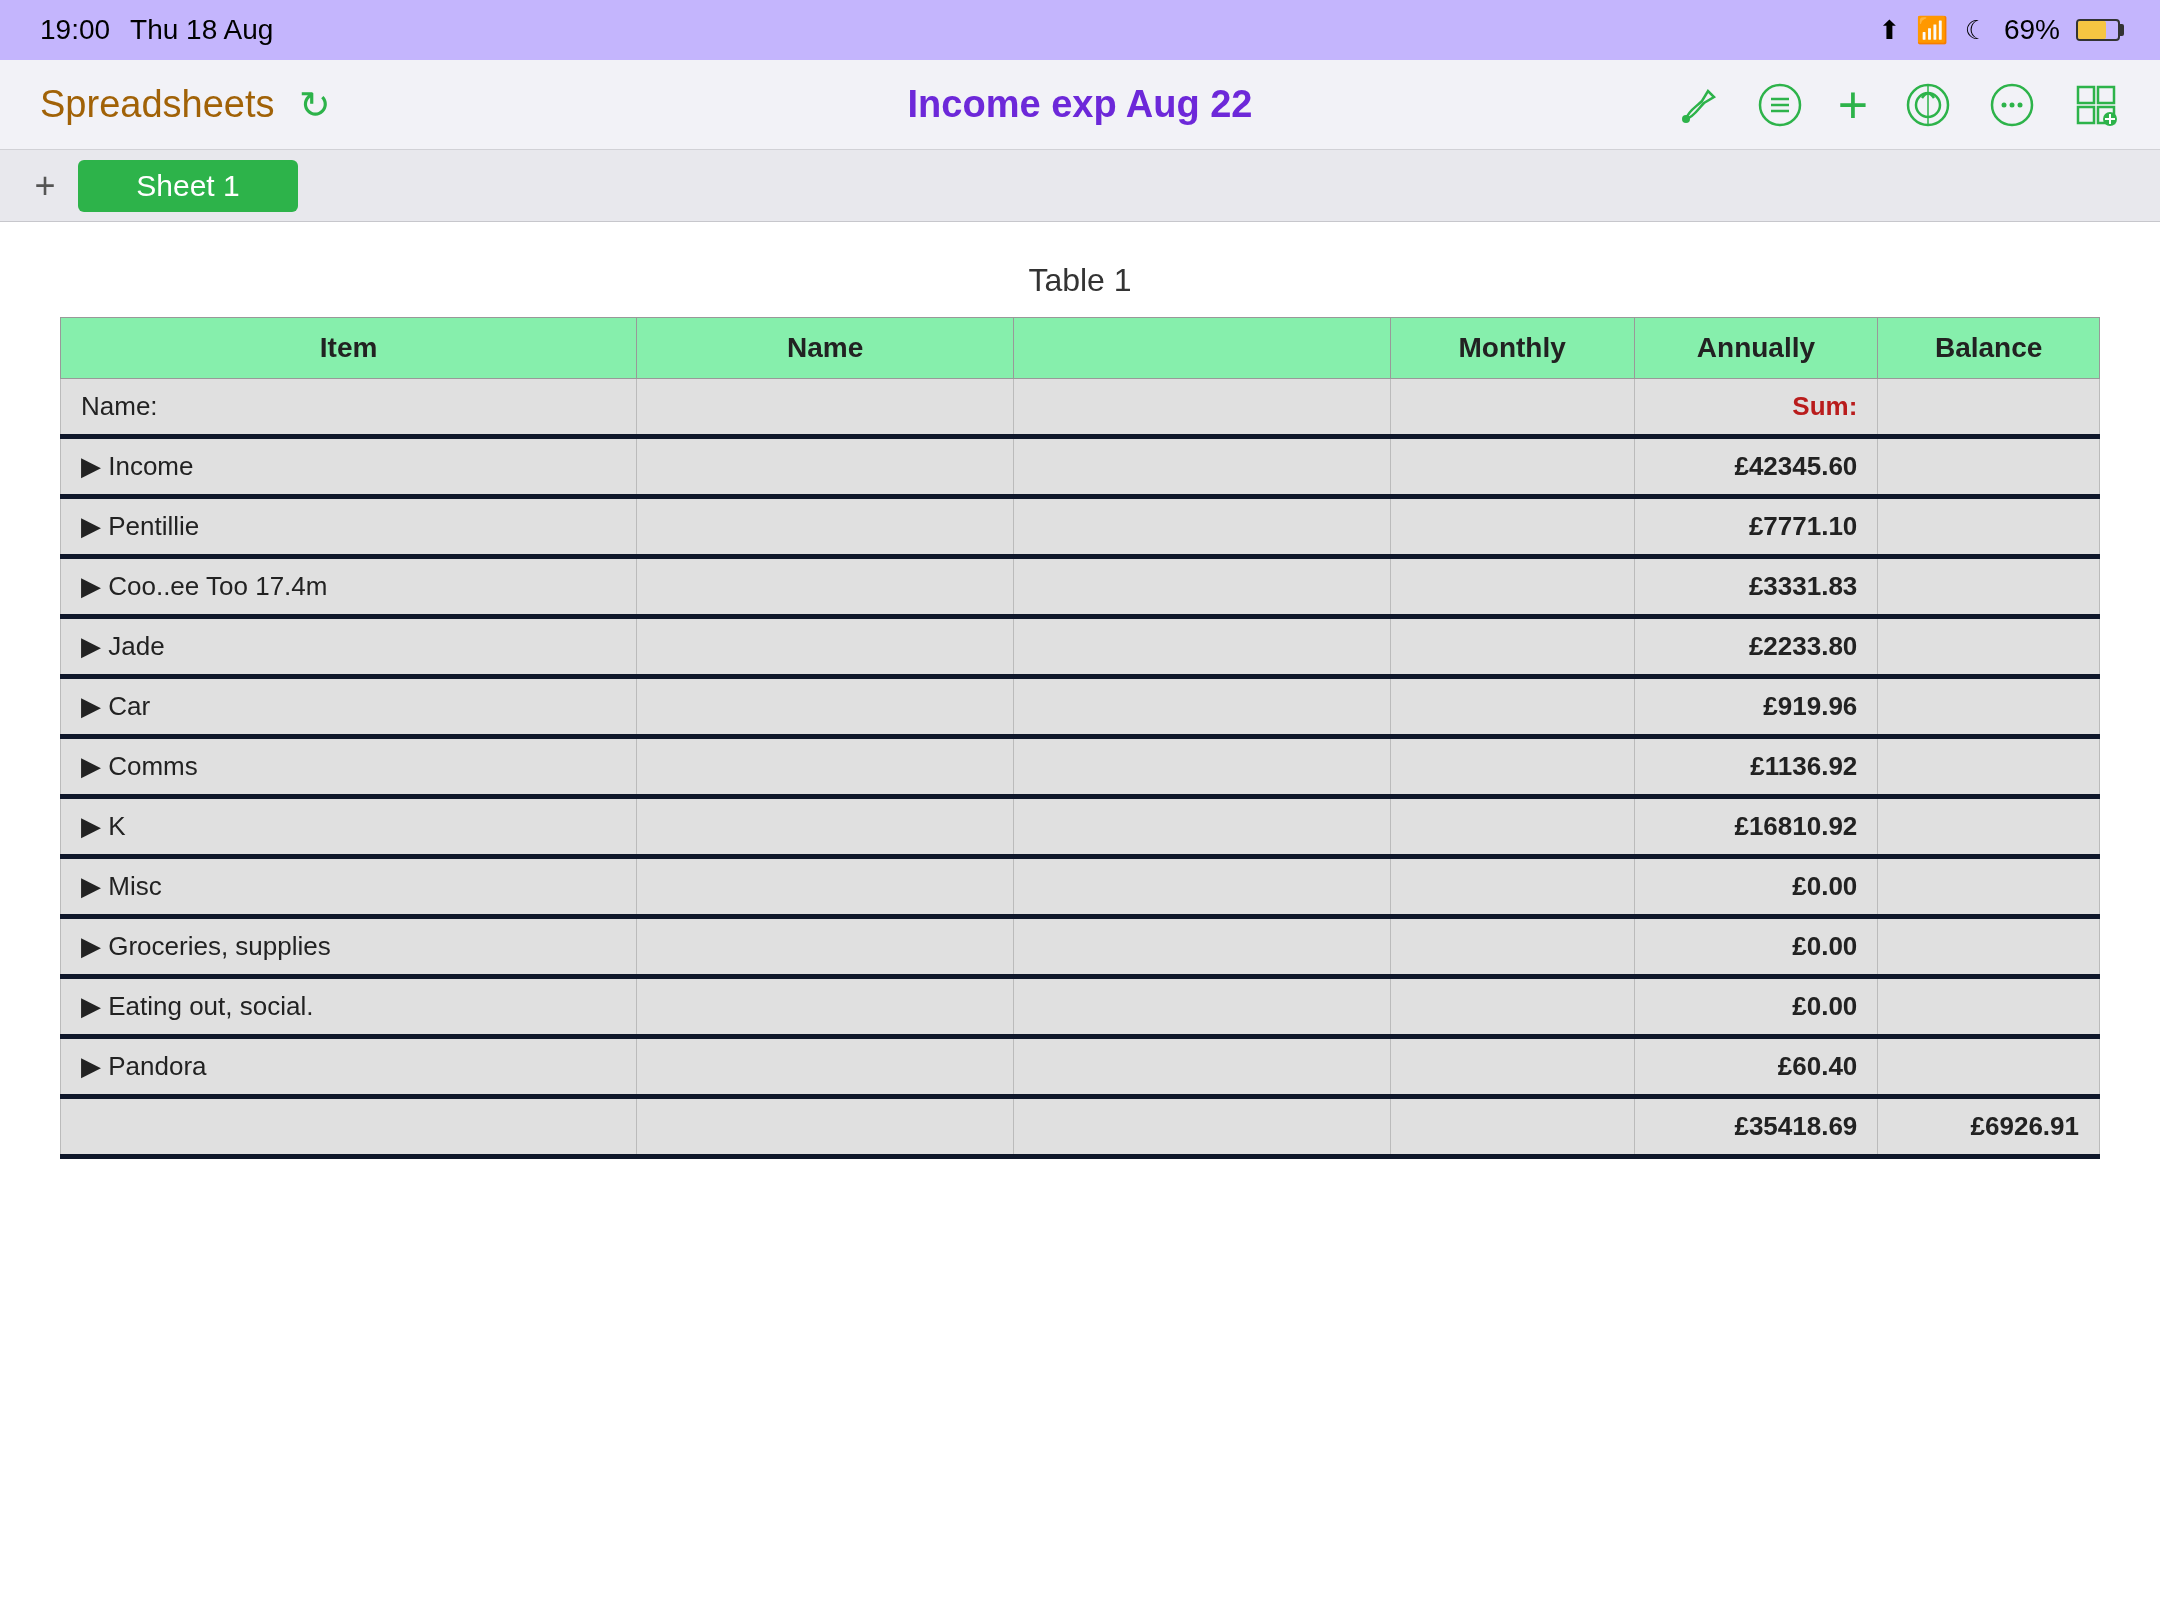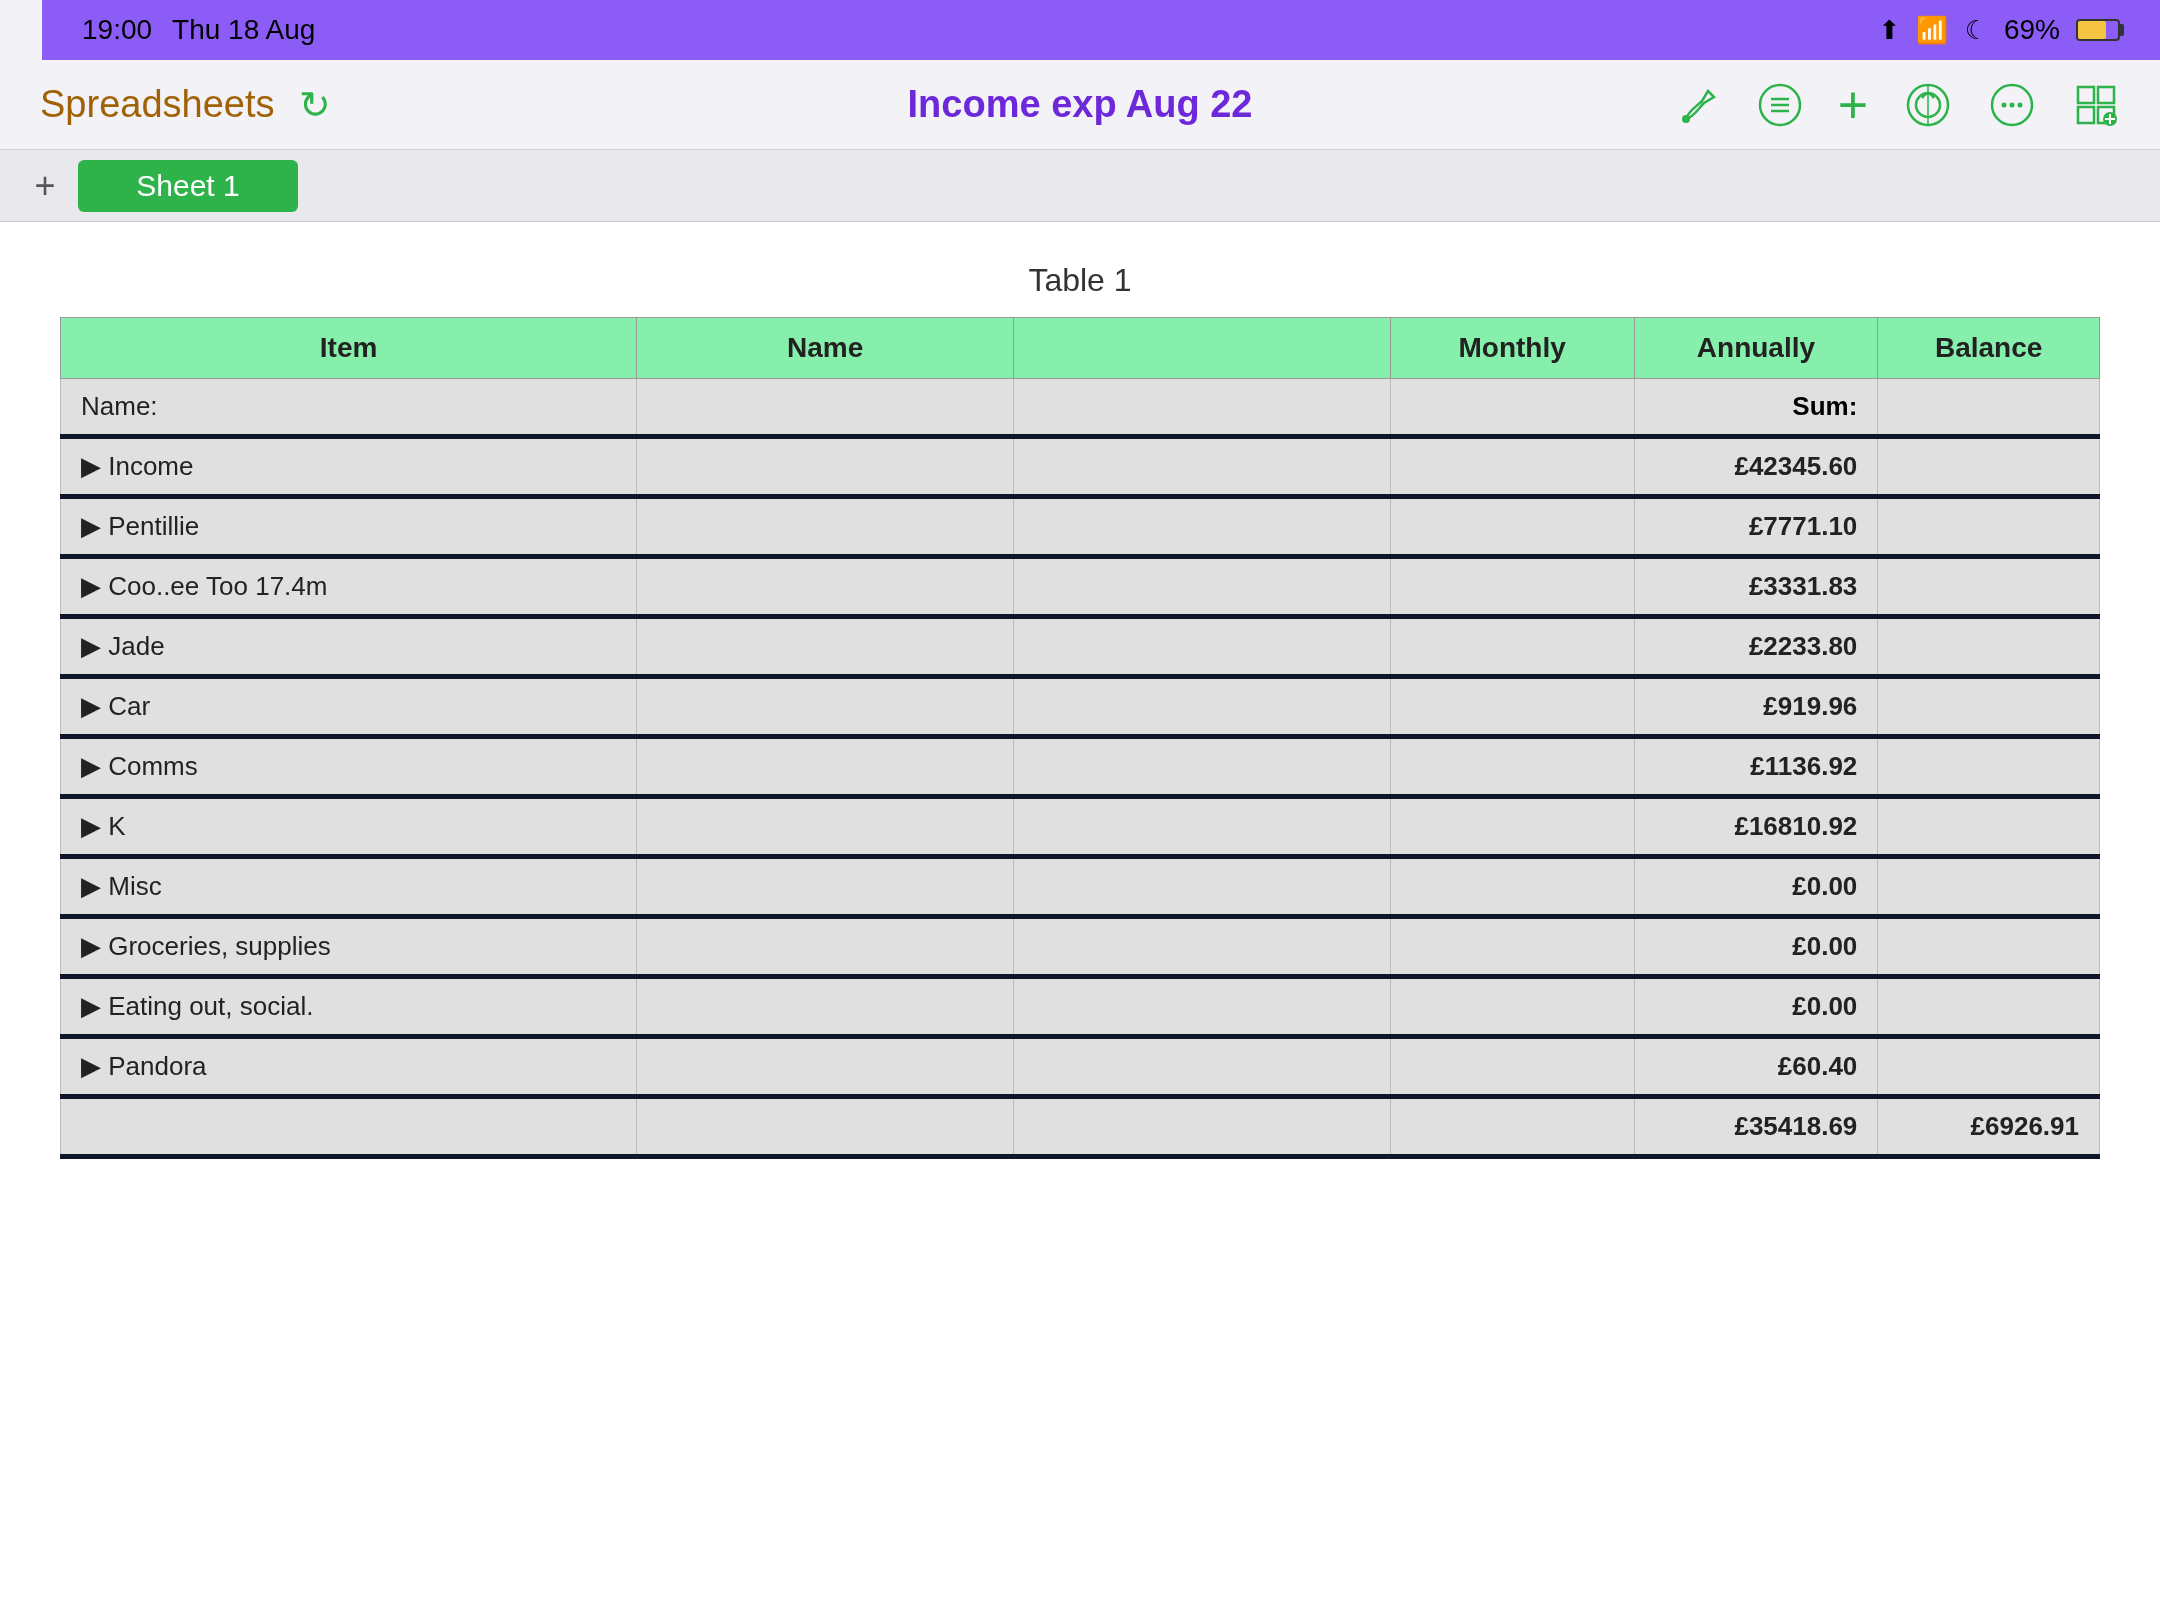--- a/index.html
+++ b/index.html
@@ -8,28 +8,27 @@
       background: #f2f2f7;
       width: 2160px;
       height: 1620px;
       overflow: hidden;
       position: relative;
     }
 
     
     .status-bar {
       height: 60px;
-      background: #8b5cf6;
+      background: #c4b5fd;
       display: flex;
       align-items: center;
       justify-content: space-between;
       padding: 0 40px;
       font-size: 28px;
       font-weight: 500;
-      margin-left: 42px;
     }
     .status-left { display: flex; gap: 20px; align-items: center; }
     .status-right { display: flex; gap: 16px; align-items: center; }
     .battery-bar {
       width: 44px; height: 22px; border: 2px solid #333;
       border-radius: 4px; position: relative; overflow: visible;
     }
     .battery-bar::after {
       content: '';
       position: absolute; right: -6px; top: 50%; transform: translateY(-50%);
@@ -156,21 +155,21 @@
       font-size: 26px;
     }
 
     .spread-table tbody td.col-item { width: 520px; }
     .spread-table tbody td.col-name { width: 340px; }
     .spread-table tbody td.col-monthly { width: 220px; }
     .spread-table tbody td.col-annually { width: 220px; text-align: right; font-weight: 600; }
     .spread-table tbody td.col-balance { width: 200px; text-align: right; font-weight: 600; }
 
     .row-name-label td { font-size: 26px; color: #555; }
-    .row-name-label td.col-annually { text-align: right; font-weight: 400; color: #000000; }
+    .row-name-label td.col-annually { text-align: right; font-weight: 400; color: #b91c1c; }
 
     .row-total td { font-weight: 700; font-size: 27px; }
 
     .cell-name-label { color: #555; font-size: 26px; }
 
     
     .sum-label { text-align: right; color: #555; font-weight: 400; }
   </style>
 </head>
 <body>

